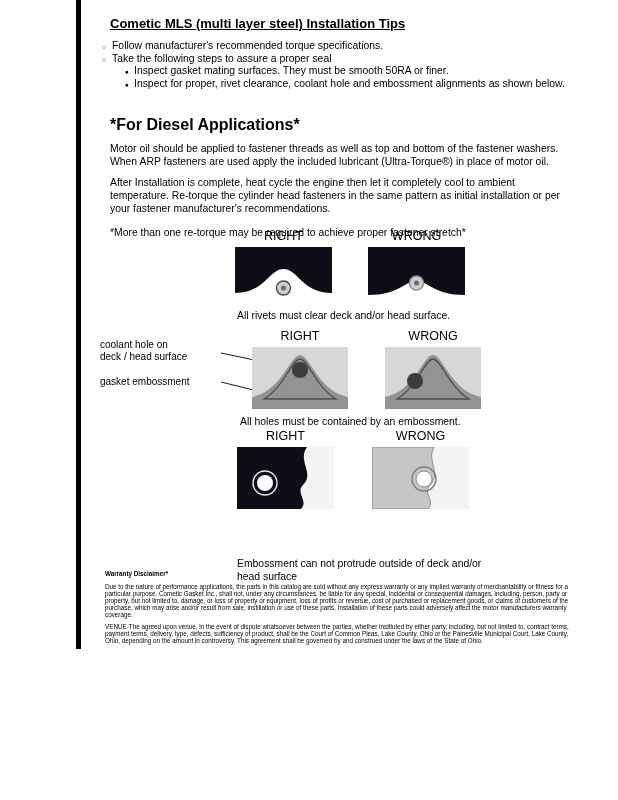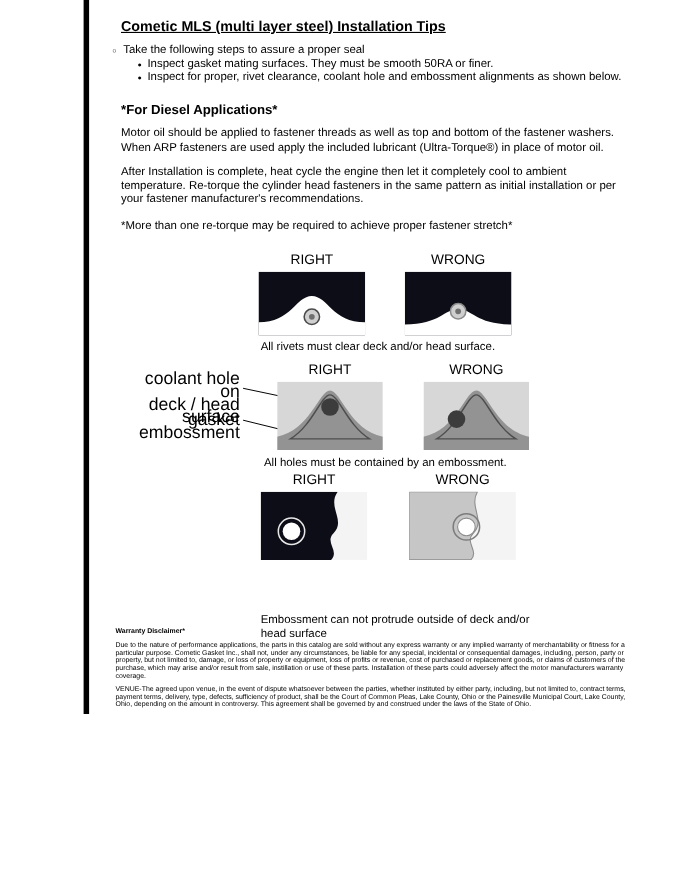--- a/index.html
+++ b/index.html
@@ -11,49 +11,50 @@
   .top-text{position:absolute;left:95px;top:16px;width:482px;}
   .title{font-size:13px;font-weight:bold;text-decoration:underline;margin:0 0 9px 15px;}
 
   ul.tips{list-style:none;margin:0;padding:0 0 0 7px;}
   ul.tips>li{font-size:10.4px;line-height:12.6px;padding-left:10px;position:relative;}
   ul.tips>li::before{content:"○";position:absolute;left:0;top:1px;font-size:6.5px;}
   ul.subtips{list-style:none;margin:0;padding:0 0 0 13px;}
   ul.subtips>li{font-size:10.4px;line-height:12.8px;padding-left:9px;position:relative;}
   ul.subtips>li::before{content:"●";position:absolute;left:0;top:1px;font-size:6.5px;}
 
-  .diesel-heading{font-size:12px;font-weight:bold;margin:15px 0 9px 15px;}
+  .diesel-heading{font-size:16px;font-weight:bold;margin:25px 0 9px 15px;}
   .para{font-size:10.4px;line-height:12.8px;margin:0 0 9px 15px;width:458px;}
   .note{font-size:10.4px;margin:11px 0 0 15px;}
 
   .figures{position:absolute;left:0;top:226px;width:618px;height:347px;padding-left:26px;}
   .fig-label{position:absolute;font-size:12.5px;text-align:center;width:97px;}
   .panel{position:absolute;}
   .panel svg{display:block;}
   .caption{position:absolute;font-size:10.4px;line-height:12.6px;}
-  .callout{position:absolute;font-size:16px;line-height:11.8px;text-align:right;width:108px;left:110px;}
+  .callout{position:absolute;font-size:10px;line-height:11.8px;width:108px;left:100px;}
   .callout-lines{position:absolute;left:0;top:0;pointer-events:none;}
 
   .legal{position:absolute;left:105px;top:570px;width:472px;font-size:6.3px;line-height:7px;}
   .legal .lg-head{font-weight:bold;margin:0 0 6px 0;}
   .legal p{margin:0 0 5px 0;}
   .legal p.tight{margin:0;}
 
   .docnum{position:absolute;left:388px;top:757px;font-size:12.5px;}
 </style>
 </head>
 <body>
 
 <div class="page">
   <div class="spine"></div>
 
   <div class="top-text">
     <h1 class="title">Cometic MLS (multi layer steel) Installation Tips</h1>
 
     <ul class="tips">
+      <li>Follow manufacturer's recommended torque specifications.</li>
       <li>
         <span>Take the following steps to assure a proper seal</span>
         <ul class="subtips">
           <li>Inspect gasket mating surfaces.  They must be smooth 50RA or finer.</li>
           <li>Inspect for proper, rivet clearance, coolant hole and embossment alignments as shown below.</li>
         </ul>
       </li>
     </ul>
 
     <div class="diesel-heading">*For Diesel Applications*</div>

